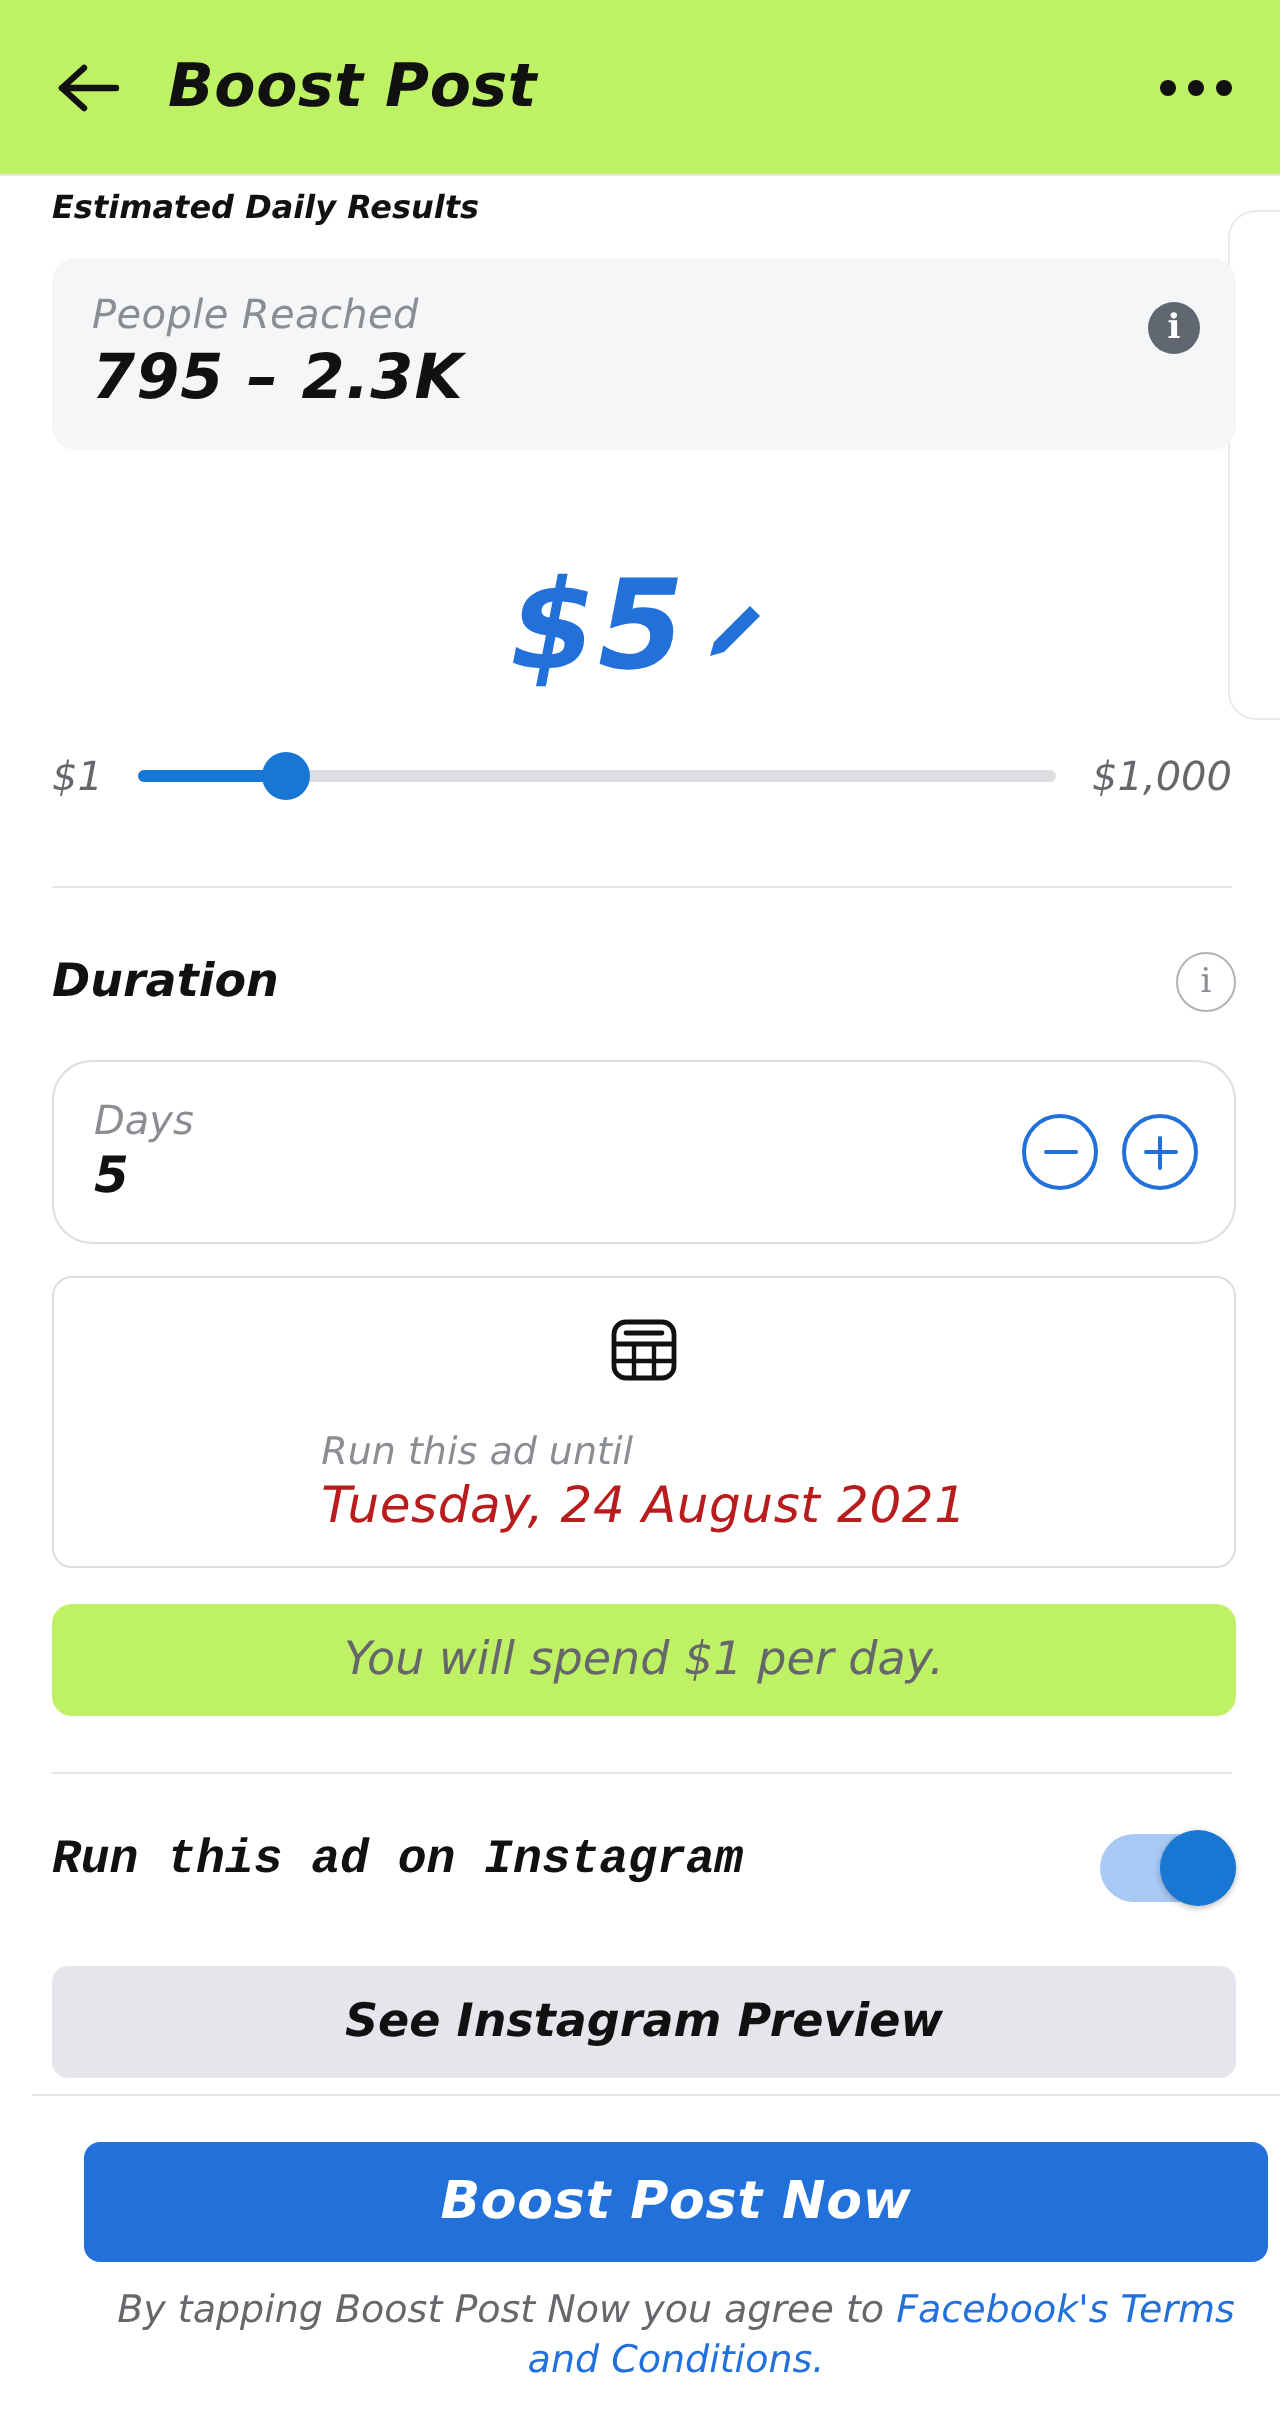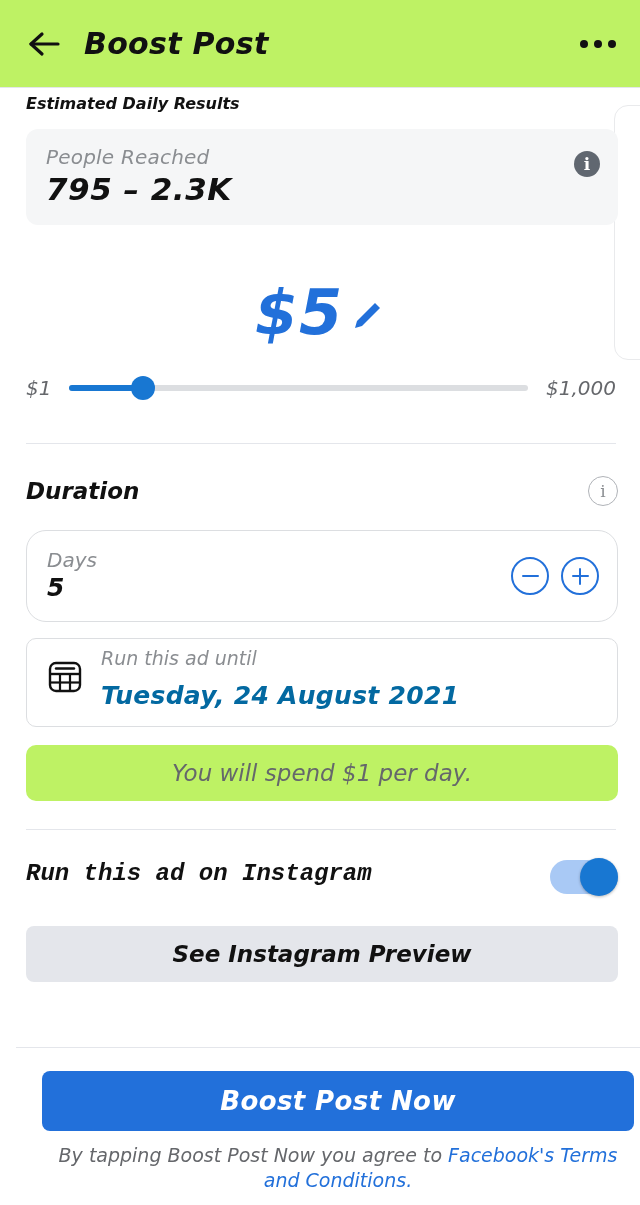--- a/index.html
+++ b/index.html
@@ -208,32 +208,33 @@
   }
   .step-btn .bar-v {
     position: absolute; width: 2.4px; height: 17px;
     background: #2270da; border-radius: 2px;
   }
 
   .date-card {
     margin: 16px 22px 0 26px;
     border: 1px solid #dcdee1;
     border-radius: 10px;
-    padding: 8px 18px 16px 18px;
+    padding: 16px 18px 16px 18px;
     min-height: 86px;
     display: flex; align-items: center; gap: 16px;
     cursor: pointer;
+    flex-direction: column;
   }
   .cal-icon { flex: 0 0 auto; }
   .date-label {
     font-size: 19px; font-style: italic; color: #8a8d91;
   }
   .date-value {
-    font-size: 25px; font-weight: 700; font-style: italic;
-    color: #0369a1; margin-top: 12px; letter-spacing: 0.3px;
+    font-size: 25px; font-weight: 400; font-style: italic;
+    color: #b91c1c; margin-top: 1px; letter-spacing: 0.3px;
   }
 
   .spend-note {
     margin: 18px 22px 0 26px;
     background: #bef264;
     border-radius: 10px;
     height: 56px;
     display: flex; align-items: center; justify-content: center;
     font-size: 23px; font-style: italic; color: #65676b;
   }

